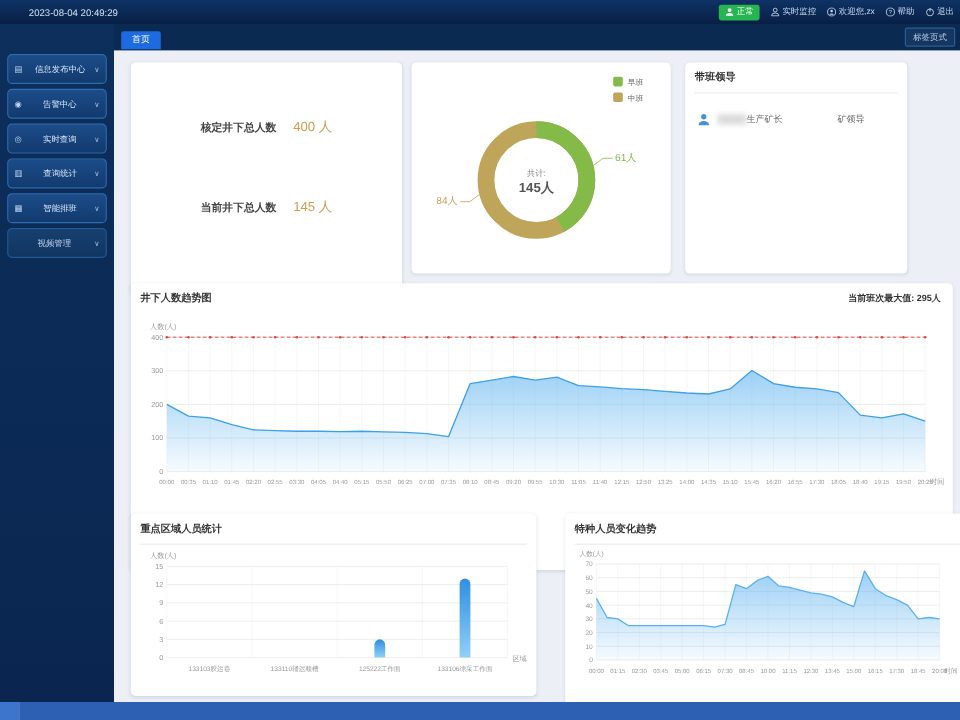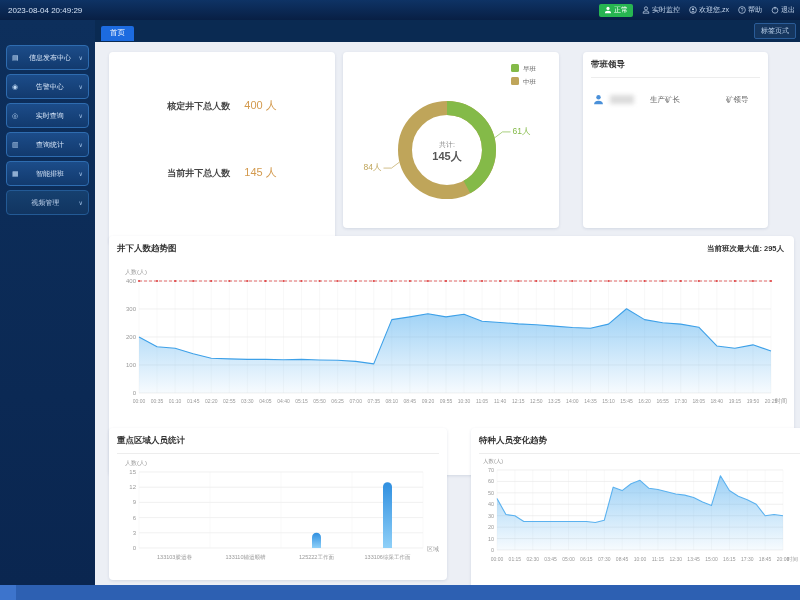--- a/index.html
+++ b/index.html
@@ -1,20 +1,20 @@
 <!DOCTYPE html>
 <html><head>
 <meta charset="utf-8">
 <style>
   * { margin:0; padding:0; box-sizing:border-box; }
   html,body { width:800px; height:600px; overflow:hidden; font-family:"Liberation Sans",sans-serif; background:#e9eef5; }
   
   .app-header { position:absolute; left:0; top:0; width:800px; height:20px;
     background:linear-gradient(#0e3365,#081f44); display:flex; align-items:center; z-index:5; }
-  .hdr-time { position:absolute; left:8px; color:#d2e0f4; font-size:8px; }
+  .hdr-time { position:absolute; left:24px; color:#d2e0f4; font-size:8px; }
   .hdr-title { position:absolute; left:50%; transform:translateX(-50%); display:flex; align-items:center; gap:3px;
     color:#53a9f1; font-size:11px; font-weight:bold; letter-spacing:.5px; white-space:nowrap; }
   .hdr-right { position:absolute; right:5px; display:flex; align-items:center; gap:9px; }
   .status-badge { background:#27b551; color:#fff; font-size:7px; padding:1.5px 5px; border-radius:2px;
     display:flex; align-items:center; gap:2px; cursor:pointer; }
   .hdr-link { color:#c7d8ee; font-size:7px; display:flex; align-items:center; gap:2px; cursor:pointer; }
   .mini-ic { width:8px; height:8px; display:inline-block; }
   .mini-ic svg { width:8px; height:8px; display:block; }
   
   .sidebar { position:absolute; left:0; top:20px; width:95px; height:565px;
@@ -42,21 +42,21 @@
   .divider { height:1px; background:#ededed; margin:0 8px; }
   
   .stat-row { display:flex; align-items:baseline; justify-content:center; gap:14px; }
   .stat-row.r1 { margin-top:46px; } .stat-row.r2 { margin-top:52px; }
   .stat-label { font-size:9px; color:#444; font-weight:bold; }
   .stat-value { font-size:11px; color:#d39a4e; font-weight:normal; }
   
   .leader-row { display:flex; align-items:center; margin:16px 10px 0 10px; }
   .leader-ic svg { width:11px; height:11px; display:block; }
   .leader-name-blur { width:24px; height:9px; background:#dcdcdc; filter:blur(2px); margin-left:6px; }
-  .leader-pos { font-size:7.5px; color:#666; margin-left:16px; }
+  .leader-pos { font-size:7.5px; color:#666; }
   .leader-role { font-size:7.5px; color:#666; margin-left:46px; }
   .footer-band { position:absolute; left:0; top:585px; width:800px; height:15px; background:#2d60b2; }
   .corner-sq { position:absolute; left:0; top:585px; width:16px; height:15px; background:#3d74cc; }
   svg text { font-family:"Liberation Sans",sans-serif; }
 </style>
 </head>
 <body>
 
 <svg width="0" height="0" style="position:absolute">
   <defs>
@@ -183,21 +183,21 @@
           <text x="38.51313456622899" y="118.0829471270433" text-anchor="end" font-size="8.5" fill="#bfa55a">84人</text>
           <text x="104" y="95" text-anchor="middle" font-size="7" fill="#888">共计:</text>
           <text x="104" y="108" text-anchor="middle" font-size="11" font-weight="bold" fill="#555">145人</text>
           <rect x="168" y="12" width="8" height="8" rx="1.5" fill="#84ba48"></rect>
           <text x="180" y="19" font-size="6.5" fill="#666">早班</text>
           <rect x="168" y="25" width="8" height="8" rx="1.5" fill="#bfa55a"></rect>
           <text x="180" y="32" font-size="6.5" fill="#666">中班</text>
         </svg>
     </div>
 
-    <div class="card" style="left:488px;top:10px;width:185px;height:176px">
+    <div class="card" style="left:476px;top:10px;width:185px;height:176px">
       <div class="card-title">带班领导</div>
       <div class="divider"></div>
       <div class="leader-row">
         <span class="leader-ic">
           <svg viewBox="0 0 10 10">
               <circle cx="5" cy="3" r="2" fill="#4a90d9"></circle>
               <path d="M1 9.4a4 3.2 0 0 1 8 0z" fill="#4a90d9"></path>
             </svg>
         </span>
         <span class="leader-name-blur"></span>

